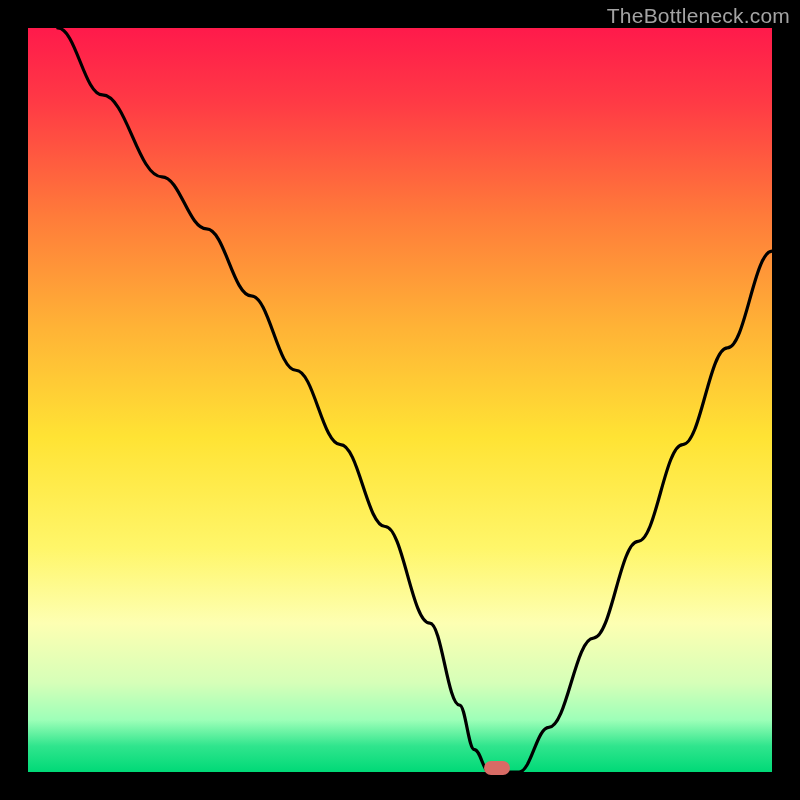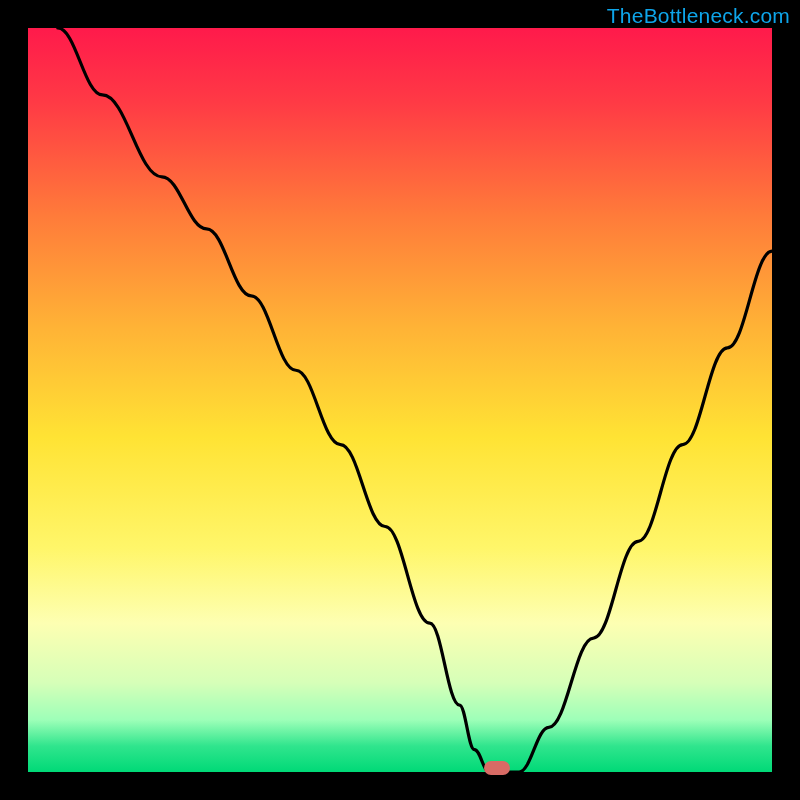--- a/index.html
+++ b/index.html
@@ -14,21 +14,21 @@
   .frame {
     position: relative;
     width: 800px;
     height: 800px;
     background: #000;
   }
   .watermark {
     position: absolute;
     top: 4px;
     right: 10px;
-    color: #0ea5e9;
+    color: #a3a3a3;
     font-size: 21px;
     font-weight: 400;
     letter-spacing: 0.2px;
   }
   .plot {
     position: absolute;
     left: 28px;
     top: 28px;
     width: 744px;
     height: 744px;

